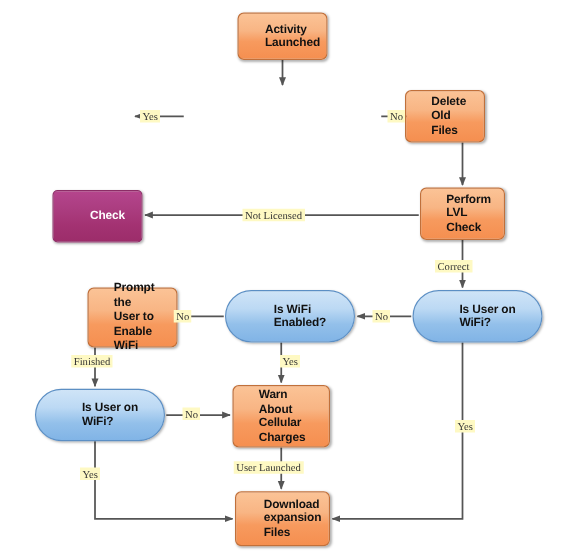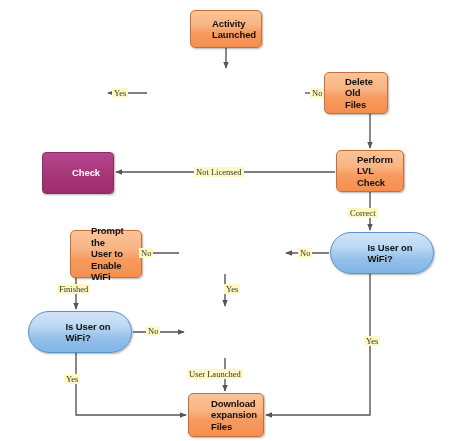--- a/index.html
+++ b/index.html
@@ -138,29 +138,35 @@
   </div>
 
   <div class="node n-process" style="left:336px; top:150px; width:68px; height:42px;">
     <span class="lbl">Perform<br>LVL Check</span>
   </div>
 
   <div class="node n-decision" style="left:330px; top:232px; width:104px; height:42px;">
     <span class="lbl">Is User on<br>WiFi?</span>
   </div>
 
+  <div class="node n-decision" style="left:180px; top:232px; width:104px; height:42px;">
+    <span class="lbl">Is WiFi<br>Enabled?</span>
+  </div>
 
   <div class="node n-process" style="left:40px; top:230px; width:72px; height:48px;margin-left:30px;">
     <span class="lbl">Prompt the<br>User to<br>Enable WiFi</span>
   </div>
 
   <div class="node n-decision" style="left:28px; top:311px; width:104px; height:42px;">
     <span class="lbl">Is User on<br>WiFi?</span>
   </div>
 
+  <div class="node n-process" style="left:186px; top:308px; width:78px; height:50px;">
+    <span class="lbl">Warn About<br>Cellular<br>Charges</span>
+  </div>
 
   <div class="node n-process" style="left:188px; top:393px; width:76px; height:44px;">
     <span class="lbl">Download<br>expansion<br>Files</span>
   </div>
 
   <div class="edge-label" style="left:112px; top:88px;">Yes</div>
   <div class="edge-label" style="left:310px; top:88px;">No</div>
   <div class="edge-label" style="left:194px; top:167px;">Not Licensed</div>
   <div class="edge-label" style="left:348px; top:208px;">Correct</div>
   <div class="edge-label" style="left:298px; top:248px;">No</div>

